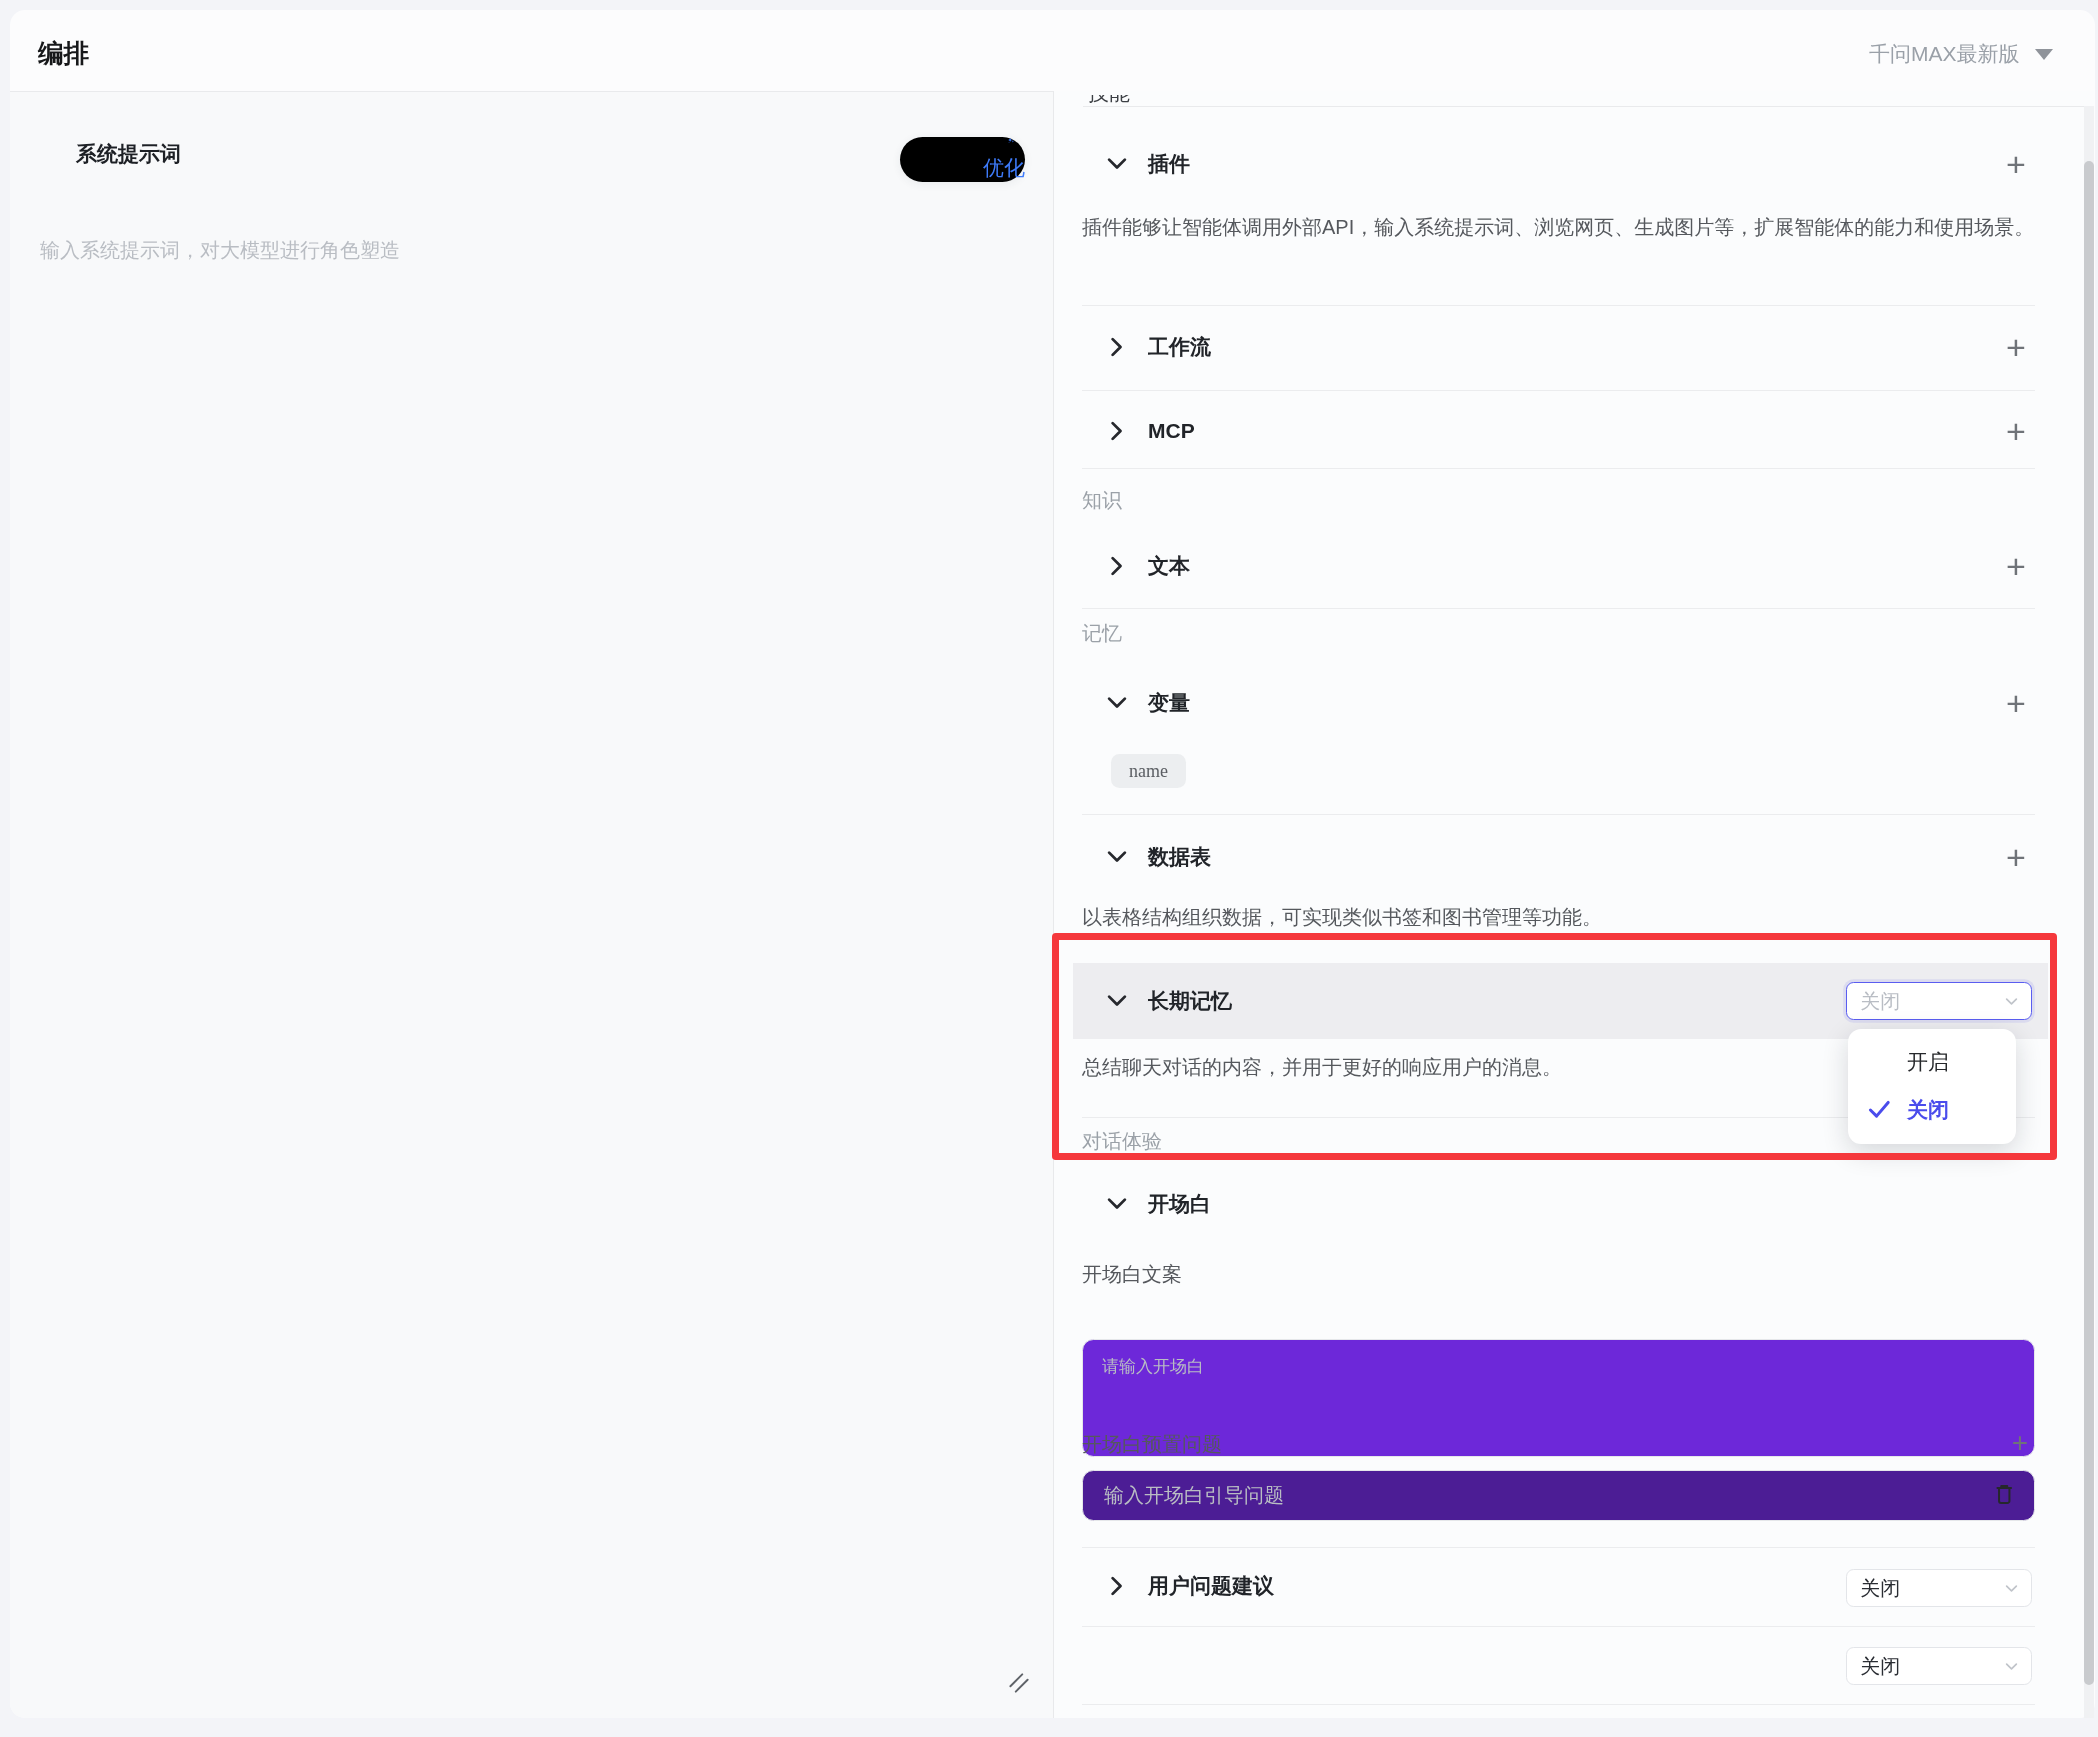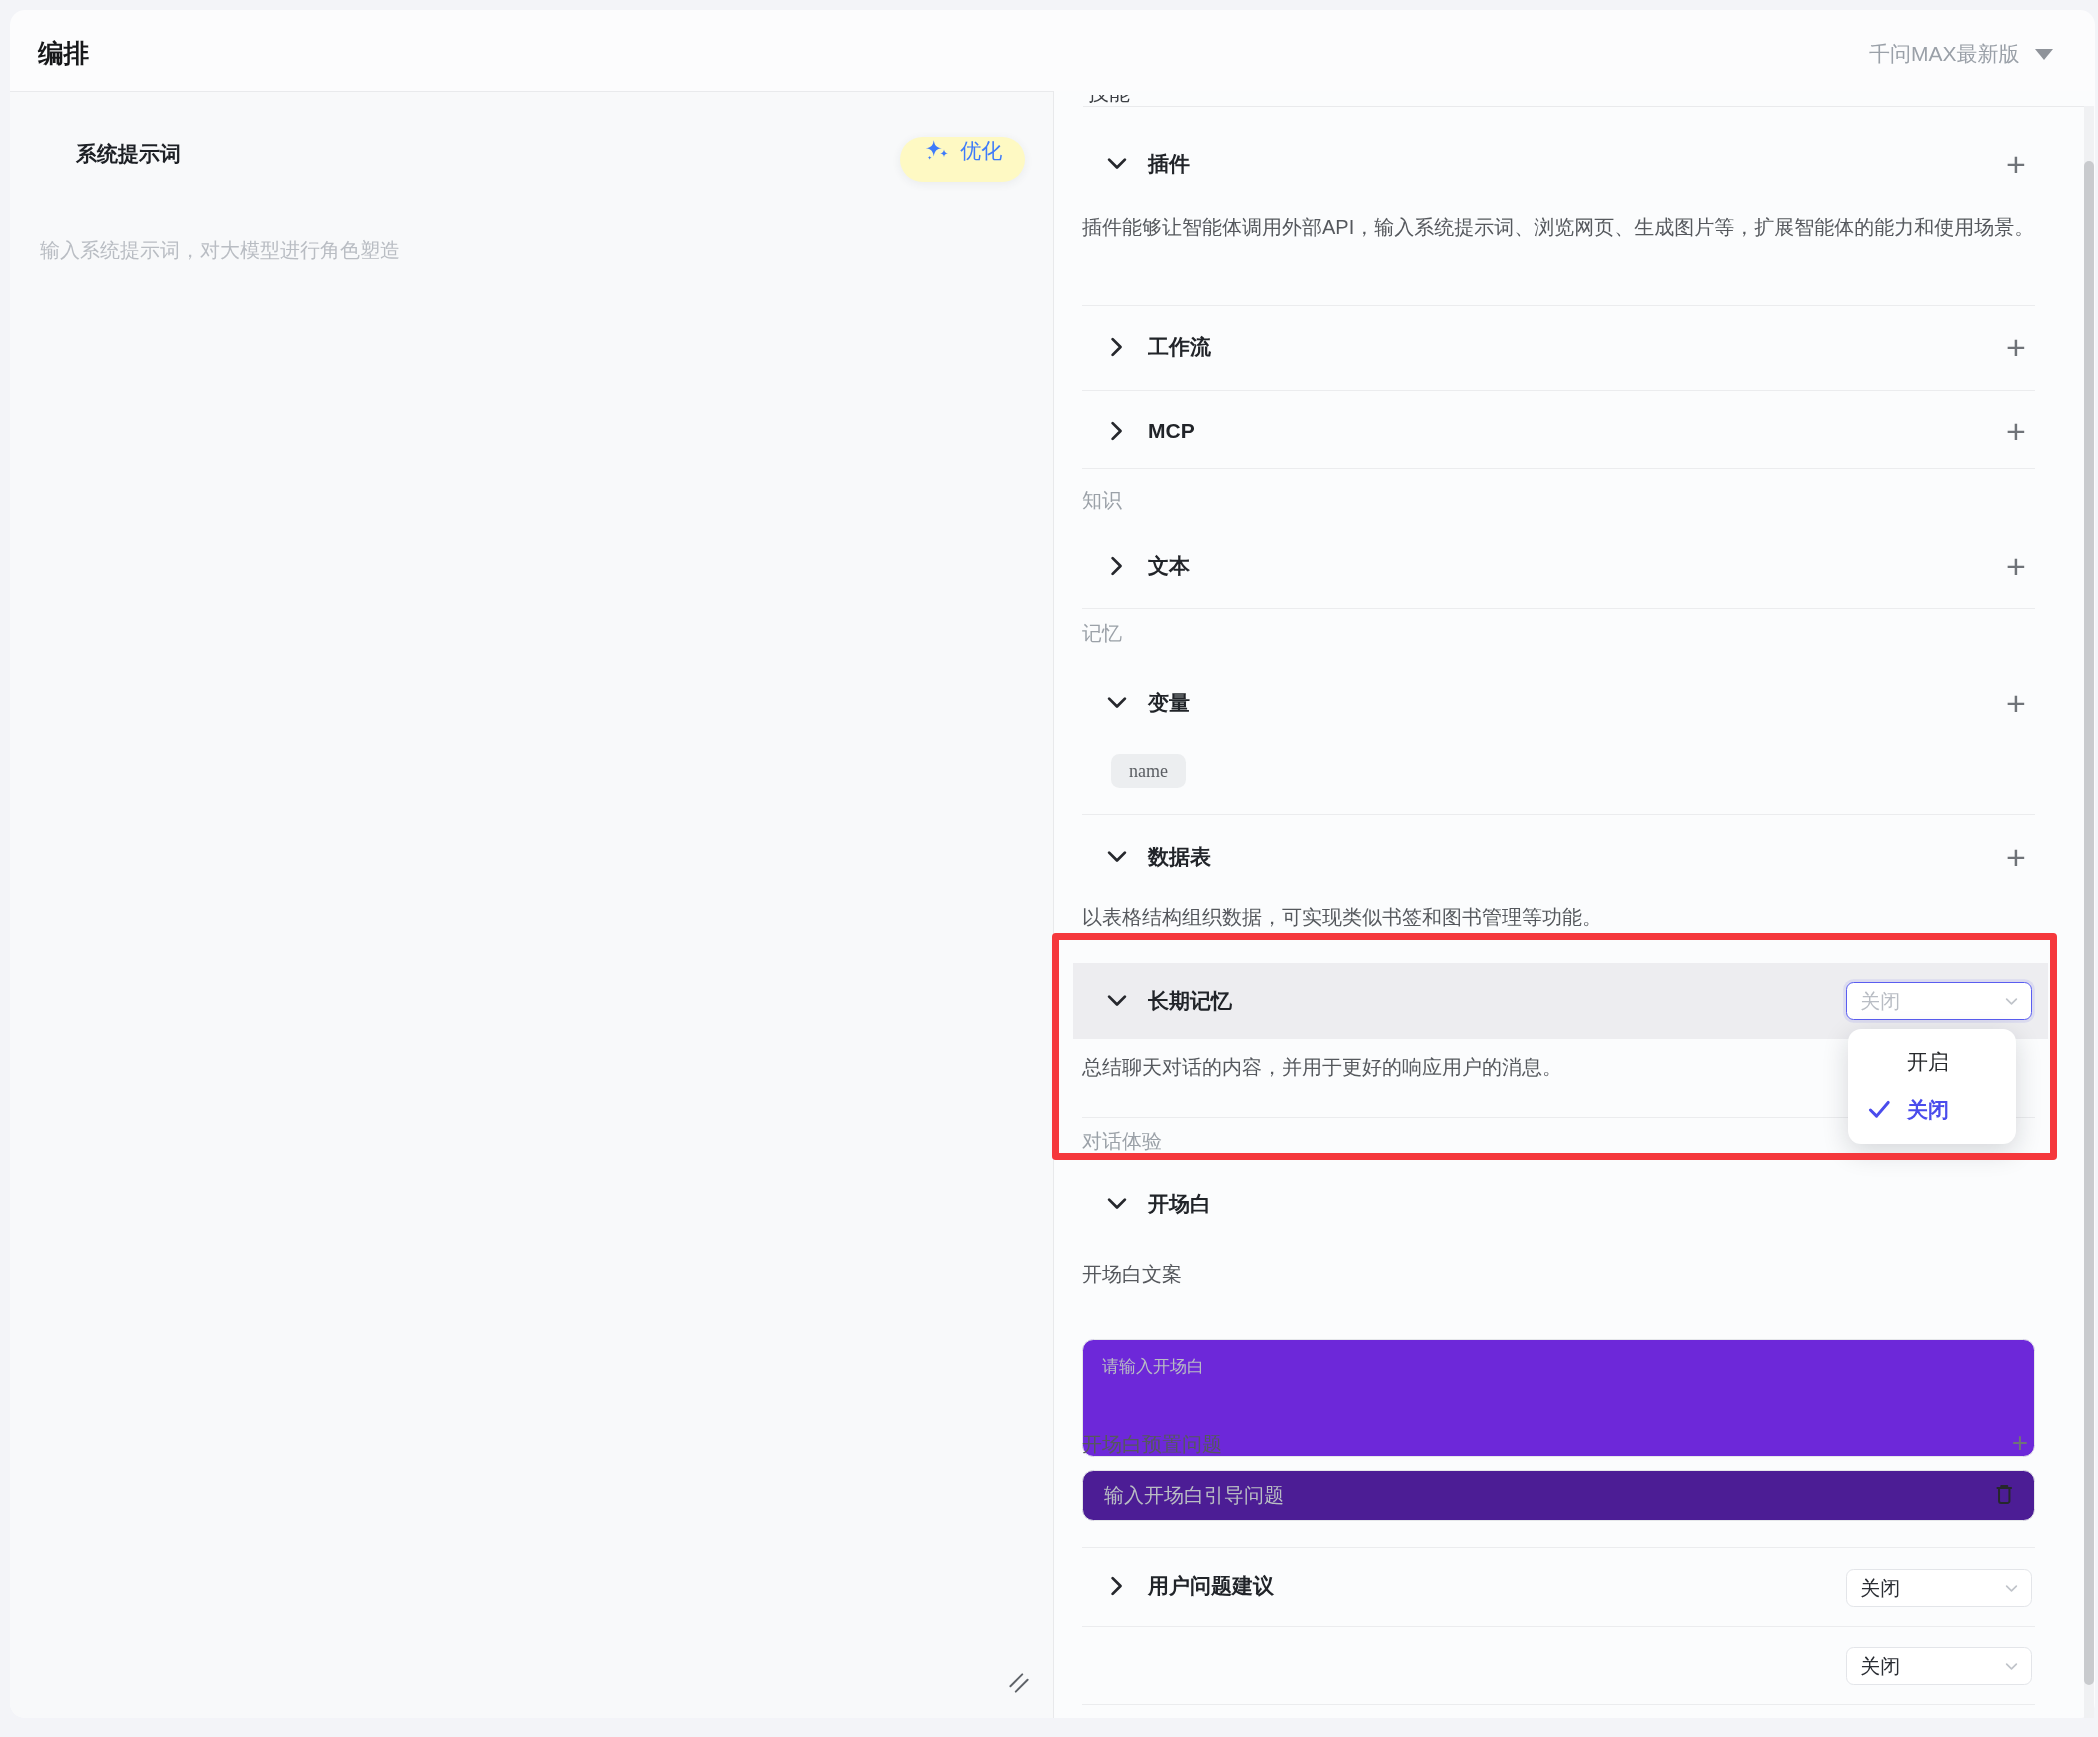--- a/index.html
+++ b/index.html
@@ -8,21 +8,21 @@
   .card{position:absolute;left:9.5px;top:9.5px;width:2085px;height:1708px;background:#fcfcfd;border-radius:15px;}
   .left-bg{position:absolute;left:9.5px;top:91px;width:1044px;height:1627px;background:#f8f9fa;border-radius:0 0 0 15px;}
   .right-bg{position:absolute;left:1053px;top:91px;width:1041px;height:1627px;background:#fbfcfd;border-radius:0 0 15px 0;}
   .hborder{position:absolute;height:0.9px;background:#e9eaec;}
   .vdivider{position:absolute;left:1053px;top:91px;width:0.9px;height:1627px;background:#e8e9eb;}
   .page-title{position:absolute;left:38px;top:36px;font-size:25.6px;font-weight:700;color:#17181a;}
   .model-select{position:absolute;left:1869px;top:40px;display:flex;align-items:center;gap:15px;cursor:pointer;}
   .model-select .label{font-size:21px;color:#9aa0a8;}
   .caret{width:0;height:0;border-left:9.5px solid transparent;border-right:9.5px solid transparent;border-top:11.4px solid #8f939a;}
   .sys-title{position:absolute;left:40px;top:140px;font-size:21px;font-weight:700;color:#1d2025;margin-left:36px;}
-  .optimize-btn{position:absolute;left:900px;top:137px;width:125px;height:45px;background:#fef9c3;border-radius:23px;display:flex;align-items:flex-start;justify-content:center;gap:9.5px;box-shadow:0 1.9px 9.5px rgba(40,50,70,0.07);cursor:pointer;}
+  .optimize-btn{position:absolute;left:900px;top:137px;width:125px;height:45px;background:#000000;border-radius:23px;display:flex;align-items:flex-end;justify-content:center;gap:9.5px;box-shadow:0 1.9px 9.5px rgba(40,50,70,0.07);cursor:pointer;flex-direction:column;}
   .optimize-btn .lbl{font-size:21px;color:#3e7bfa;}
   .prompt-ph{position:absolute;left:40px;top:237px;font-size:20px;color:#b9bdc3;}
   .resize-handle{position:absolute;left:1005px;top:1669px;width:28px;height:28px;cursor:nwse-resize;}
   .clip-label{position:absolute;left:1088px;top:95px;width:66px;height:9.5px;overflow:hidden;}
   .clip-label span{display:block;font-size:21px;line-height:21px;color:#3c3f44;margin-top:-13.2px;}
   .row{position:absolute;left:1082px;width:953px;height:42px;display:flex;align-items:center;cursor:pointer;}
   .row .chev{width:28px;height:28px;margin-left:21px;margin-right:17px;flex:0 0 auto;}
   .row .title{font-size:21px;font-weight:600;color:#212429;}
   .plus{position:absolute;width:42px;height:42px;display:flex;align-items:center;justify-content:center;font-size:34px;font-weight:300;color:#6f7378;cursor:pointer;}
   .group-label{position:absolute;left:1082px;font-size:20px;color:#9ba1a8;}

